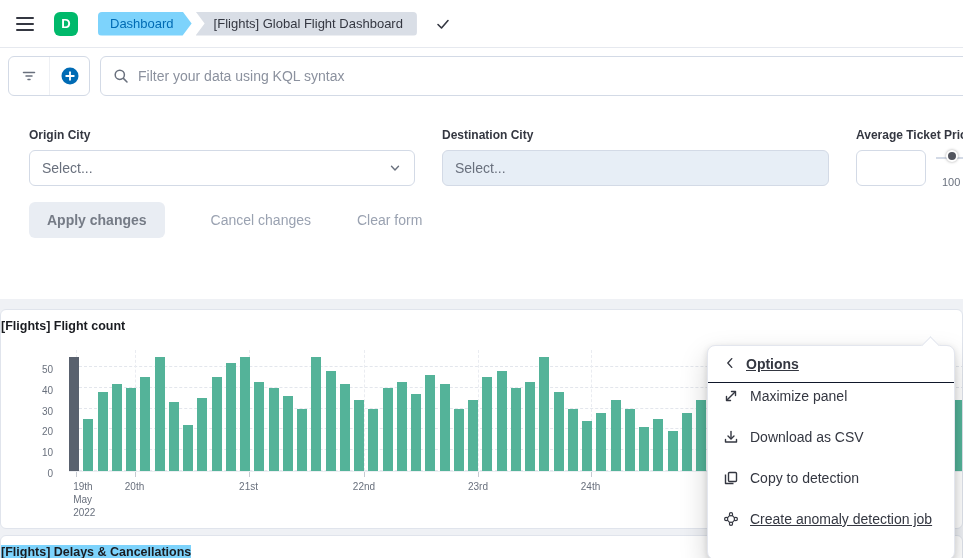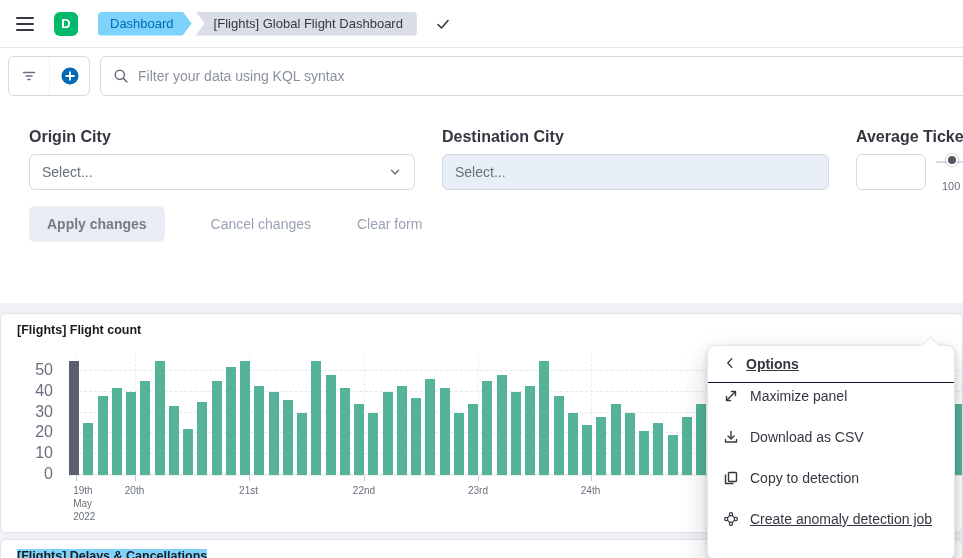--- a/index.html
+++ b/index.html
@@ -22,43 +22,43 @@
   .filter-group { display:flex; height:40px; border:1px solid #d3dae6; border-radius:6px; overflow:hidden; background:#fff; }
   .filter-group button { width:40px; border:none; background:none; cursor:pointer; display:flex; align-items:center; justify-content:center; }
   .filter-group button + button { border-left:1px solid #eef0f4; }
   .search-box { flex:1; height:40px; border:1px solid #d3dae6; border-radius:6px 0 0 6px; background:#fff; display:flex; align-items:center; gap:9px; padding:0 12px; margin-right:-2px; }
   .search-box input { flex:1; border:none; outline:none; font-size:14px; color:#343741; background:transparent; }
   .search-box input::placeholder { color:#8b919e; }
 
   
   .controls-panel { background:#fff; padding:24px 0 61px 29px; }
   .controls-grid { display:grid; grid-template-columns:386px 387px auto; column-gap:27px; }
-  .control label { display:block; font-size:16px; font-weight:bold; color:#343741; margin-bottom:8px; white-space:nowrap; }
+  .control label { display:block; font-size:12px; font-weight:bold; color:#343741; margin-bottom:8px; white-space:nowrap; }
   .select { height:36px; border:1px solid #d3dae6; border-radius:6px; background:#fff; display:flex; align-items:center; justify-content:space-between; padding:0 12px; font-size:14px; color:#69707d; cursor:pointer; }
   .select.active { background:#e7eef6; }
   .price-row { display:flex; align-items:flex-start; gap:10px; }
   .price-input { width:70px; height:36px; border:1px solid #d3dae6; border-radius:6px; background:#fff; font-size:14px; color:#343741; padding:0 8px; outline:none; }
   .slider { position:relative; width:60px; height:36px; }
   .slider .track { position:absolute; left:0; right:-12px; top:7px; height:2px; background:#d3dae6; }
   .slider .handle { position:absolute; left:10px; top:0; width:12px; height:12px; border-radius:50%; background:#53565f; border:2px solid #fff; box-shadow:0 0 3px rgba(0,0,0,.35); cursor:grab; }
   .slider .tick-label { position:absolute; top:26px; left:6px; font-size:11px; color:#69707d; white-space:nowrap; }
   .form-actions { display:flex; align-items:center; gap:46px; margin-top:16px; }
   .apply-btn { height:36px; padding:0 18px; background:#e9edf3; color:#757b86; border:none; border-radius:6px; font-size:14px; font-weight:bold; cursor:pointer; }
   .text-btn { background:none; border:none; color:#9aa2b1; font-size:14px; cursor:pointer; }
 
   
   .panel { background:#fff; border:1px solid #e0e4ec; border-radius:6px; position:relative; }
   .chart-panel { margin-top:10px; height:220px; overflow:hidden; }
-  .panel-title { font-size:12.5px; font-weight:bold; color:#1a1c21; padding:9px 16px 0; cursor:pointer; }
+  .panel-title { font-size:12.5px; font-weight:bold; color:#1a1c21; padding:9px 0 0; cursor:pointer; }
   .delays-panel { margin-top:6px; height:34px; }
   .delays-panel .panel-title span { background:#7dd3fc; }
 
   
   .y-axis { position:absolute; left:20px; top:40px; width:40px; height:122px; }
-  .ytick { position:absolute; right:8px; font-size:16px; color:#69707d;padding-left:8px; }
+  .ytick { position:absolute; right:8px; font-size:10px; color:#69707d;padding-left:8px; }
   .plot { position:absolute; left:68px; top:40px; width:895px; height:122px; border-bottom:1px solid #eceef2; }
   .bar { position:absolute; bottom:0; width:10px; }
   .gridline-h { position:absolute; left:0; right:0; height:0; border-top:1px dashed #e3e6ec; }
   .gridline-v { position:absolute; top:0; bottom:0; width:0; border-left:1px dashed #eaecf1; }
   .x-axis { position:absolute; left:68px; top:162px; width:895px; height:48px; }
   .xtickmark { position:absolute; top:0; height:5px; width:0; border-left:1px solid #c6cad2; }
   .xtick { position:absolute; top:8px; width:32px; margin-left:-16px; text-align:center; font-size:10px; color:#69707d; line-height:1.3; white-space:nowrap; }
   .xtick.multi { text-align:left; width:44px; margin-left:-3px; }
 
   

